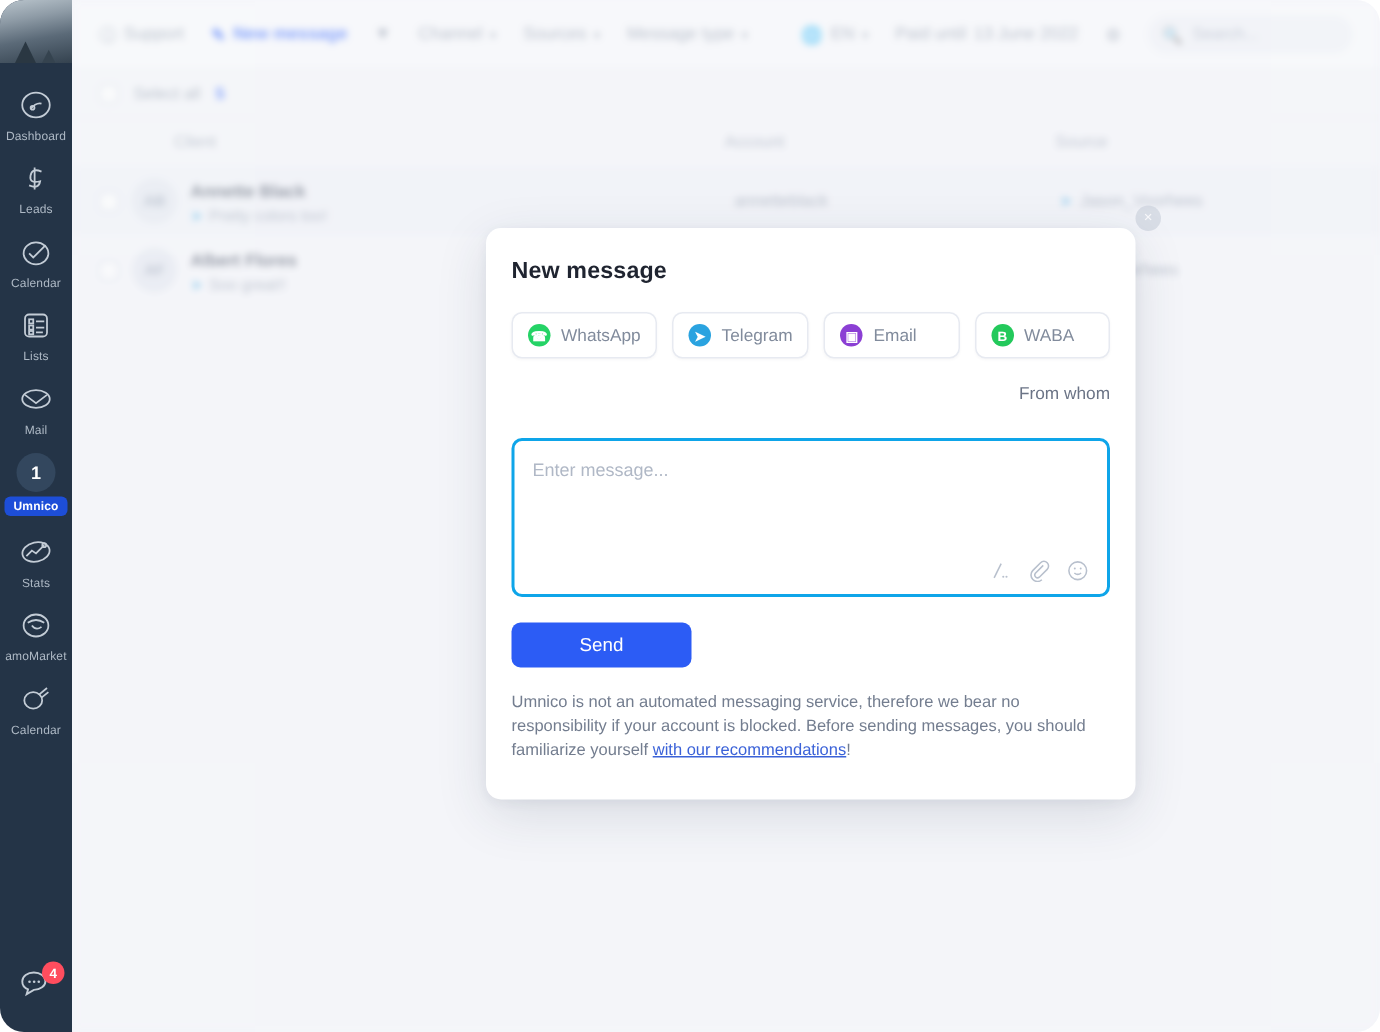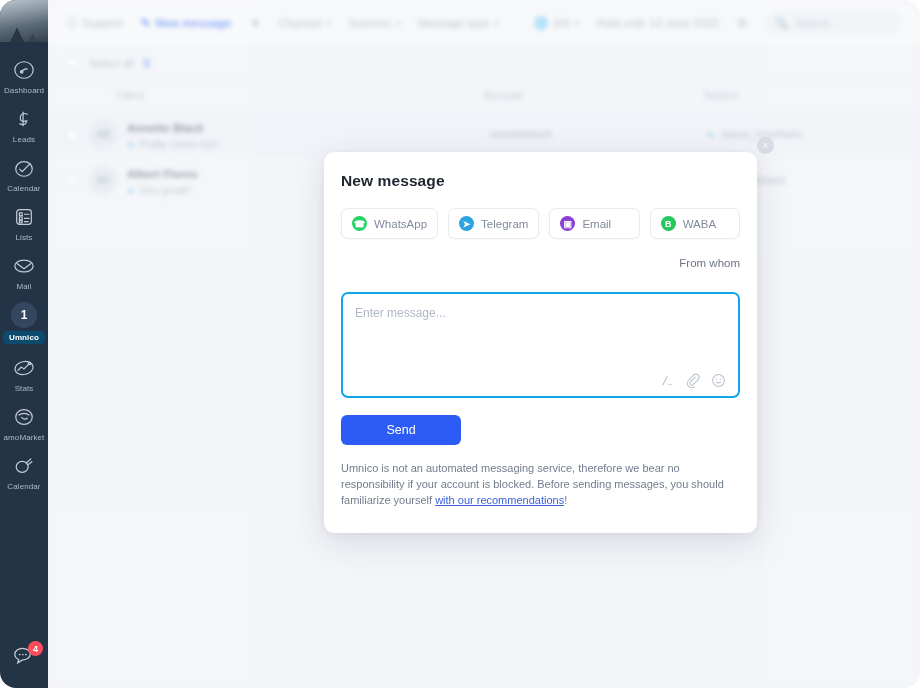--- a/index.html
+++ b/index.html
@@ -60,21 +60,21 @@
     width: 26px; height: 26px;
     display: flex; align-items: center; justify-content: center;
     color: #c3ccd6;
   }
   .nav-icon svg { display: block; }
   .nav-label {
     font-size: 8px; color: #aeb9c5; margin-top: 3px;
     letter-spacing: .1px; white-space: nowrap;
   }
   .nav-item.active .nav-label {
-    background: #0c4a6e; color: #ffffff;
+    background: #1d4ed8; color: #ffffff;
     padding: 2px 6px; border-radius: 4px; font-weight: bold;
   }
   .nav-badge-circle {
     width: 26px; height: 26px; border-radius: 50%;
     background: #33475e; color: #ffffff;
     font-size: 12px; font-weight: bold;
     display: flex; align-items: center; justify-content: center;
   }
   .sidebar-bottom {
     margin-top: auto; margin-bottom: 14px;

